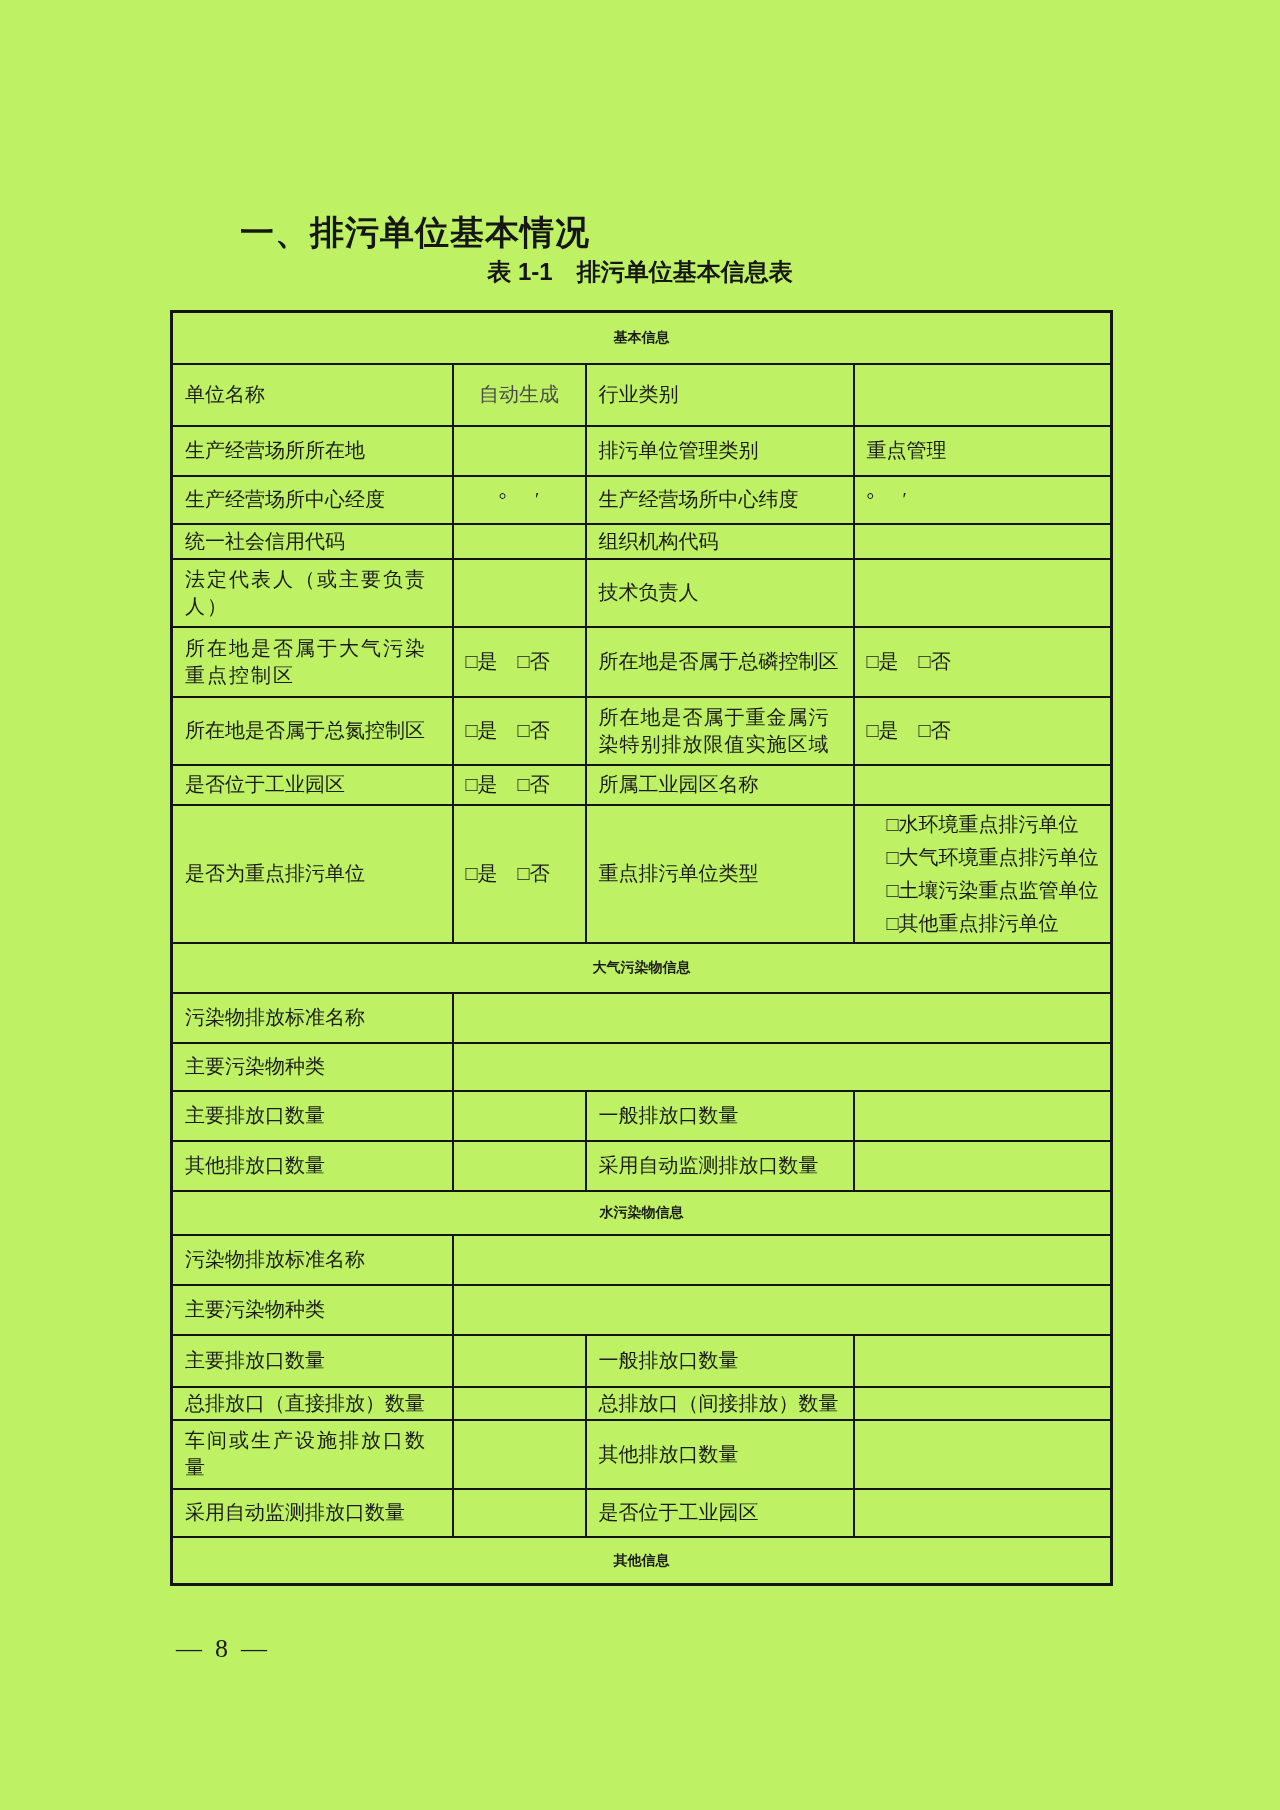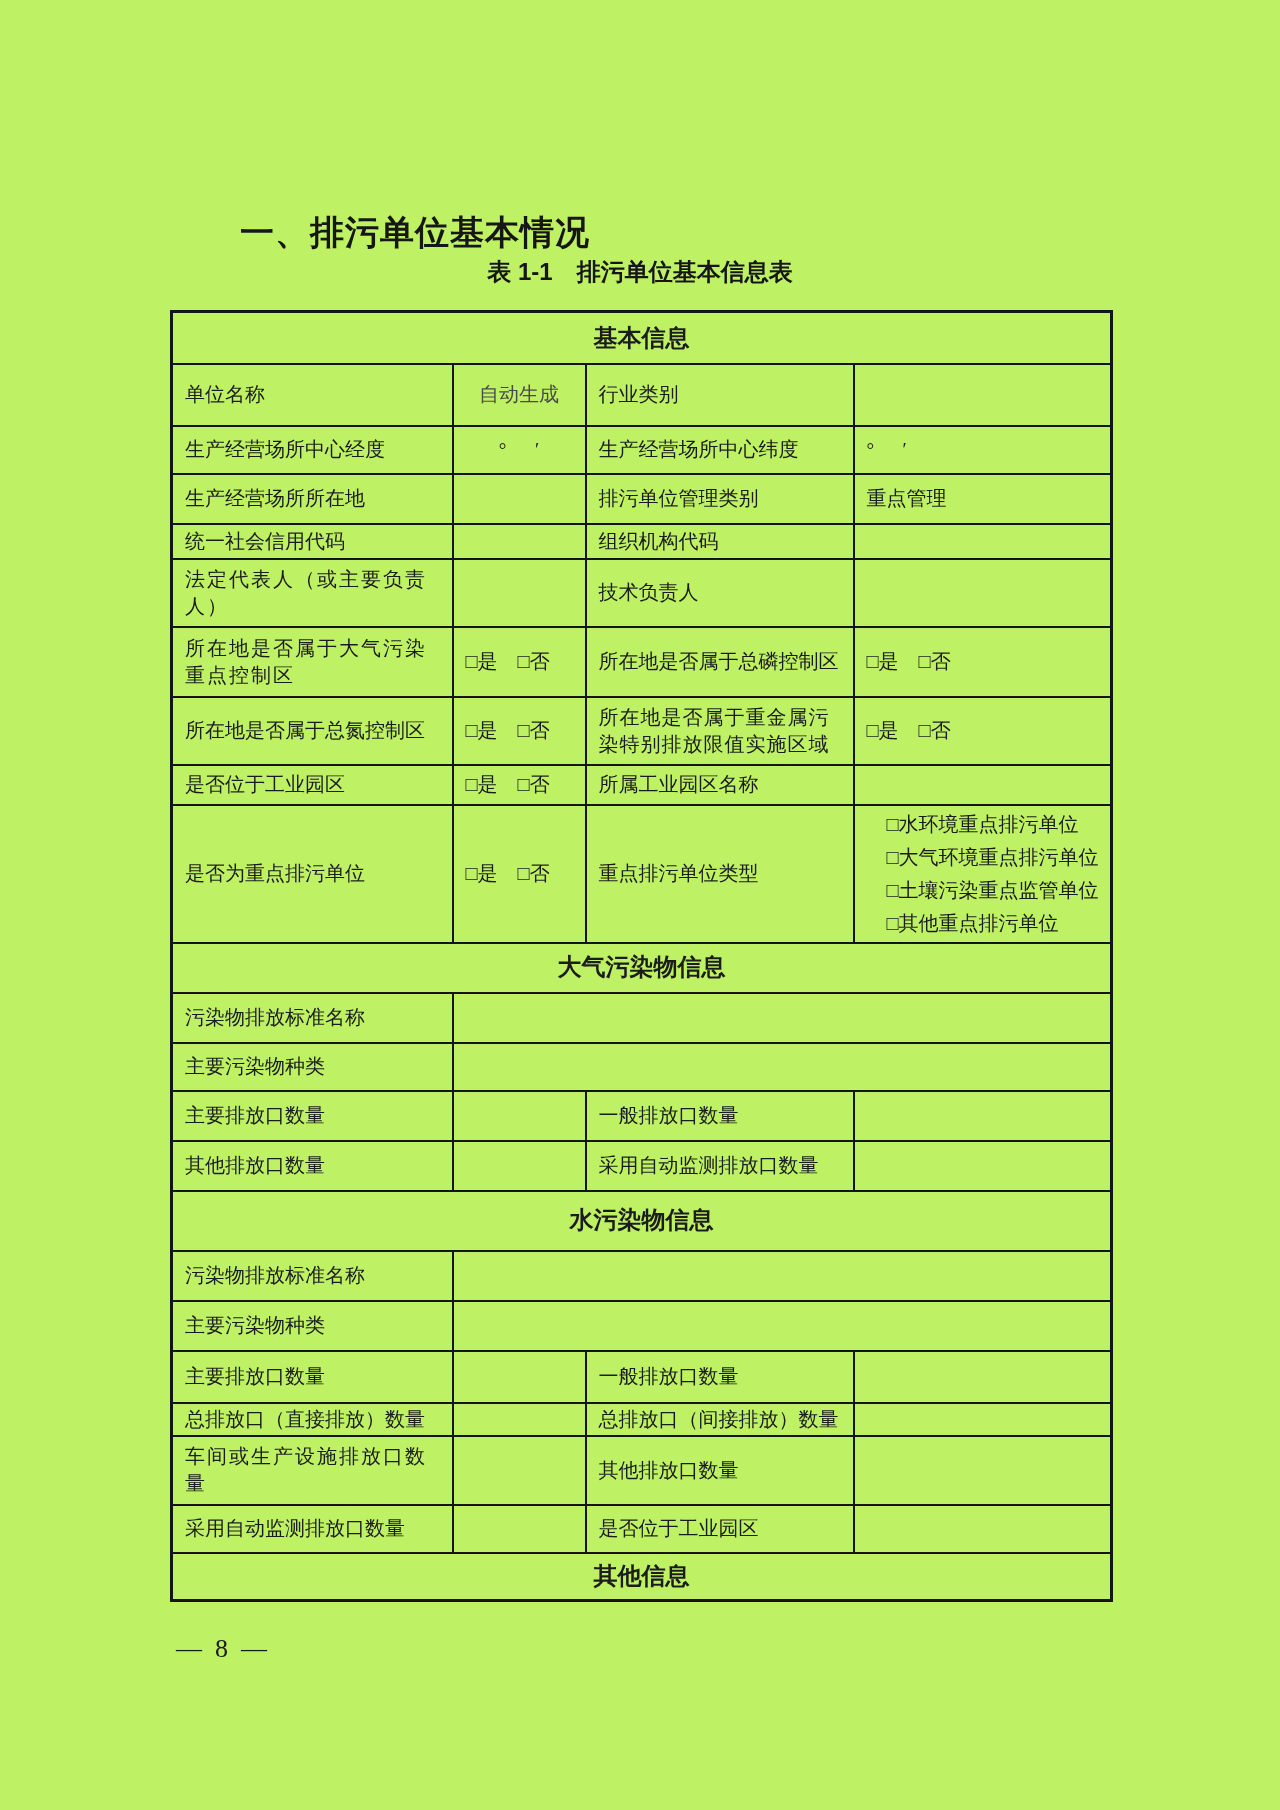--- a/index.html
+++ b/index.html
@@ -37,21 +37,21 @@
     border:2px solid #151515;
     vertical-align:middle;
     padding:2px 12px;
     line-height:1.35;
     overflow:hidden;
   }
   td.sec{
     text-align:center;
     font-family:"Liberation Sans","DejaVu Sans",sans-serif;
     font-weight:bold;
-    font-size:24px;
+    font-size:14px;
     padding:2px 4px;
   }
   td.lab{text-align:left;}
   td.val{text-align:left;}
   td.yn{white-space:pre;}
   td.degc{text-align:center;white-space:pre;font-size:19px;}
   td.degl{text-align:left;padding-left:48px;white-space:pre;font-size:19px;}
   td.sp2{letter-spacing:2px;}
   td.sp1{letter-spacing:1px;}
   td.auto{color:#4a4a4a;text-align:center;padding:2px 6px;}
@@ -82,32 +82,32 @@
       <td class="sec" colspan="4">基本信息</td>
     </tr>
 
     <tr style="height:62px">
       <td class="lab">单位名称</td>
       <td class="auto">自动生成</td>
       <td class="lab">行业类别</td>
       <td class="val"></td>
     </tr>
 
+    <tr style="height:50px">
+      <td class="lab">生产经营场所所在地</td>
+      <td class="val"></td>
+      <td class="lab">排污单位管理类别</td>
+      <td class="val">重点管理</td>
+    </tr>
+
     <tr style="height:48px">
       <td class="lab">生产经营场所中心经度</td>
       <td class="degc">°      ′</td>
       <td class="lab">生产经营场所中心纬度</td>
       <td class="degl">°      ′</td>
-    </tr>
-
-    <tr style="height:50px">
-      <td class="lab">生产经营场所所在地</td>
-      <td class="val"></td>
-      <td class="lab">排污单位管理类别</td>
-      <td class="val">重点管理</td>
     </tr>
 
     <tr style="height:35px">
       <td class="lab">统一社会信用代码</td>
       <td class="val"></td>
       <td class="lab">组织机构代码</td>
       <td class="val"></td>
     </tr>
 
     <tr style="height:68px">
@@ -171,21 +171,21 @@
       <td class="val"></td>
     </tr>
 
     <tr style="height:50px">
       <td class="lab">其他排放口数量</td>
       <td class="val"></td>
       <td class="lab">采用自动监测排放口数量</td>
       <td class="val"></td>
     </tr>
 
-    <tr style="height:60px">
+    <tr style="height:44px">
       <td class="sec" colspan="4">水污染物信息</td>
     </tr>
 
     <tr style="height:50px">
       <td class="lab">污染物排放标准名称</td>
       <td class="val" colspan="3"></td>
     </tr>
 
     <tr style="height:50px">
       <td class="lab">主要污染物种类</td>

